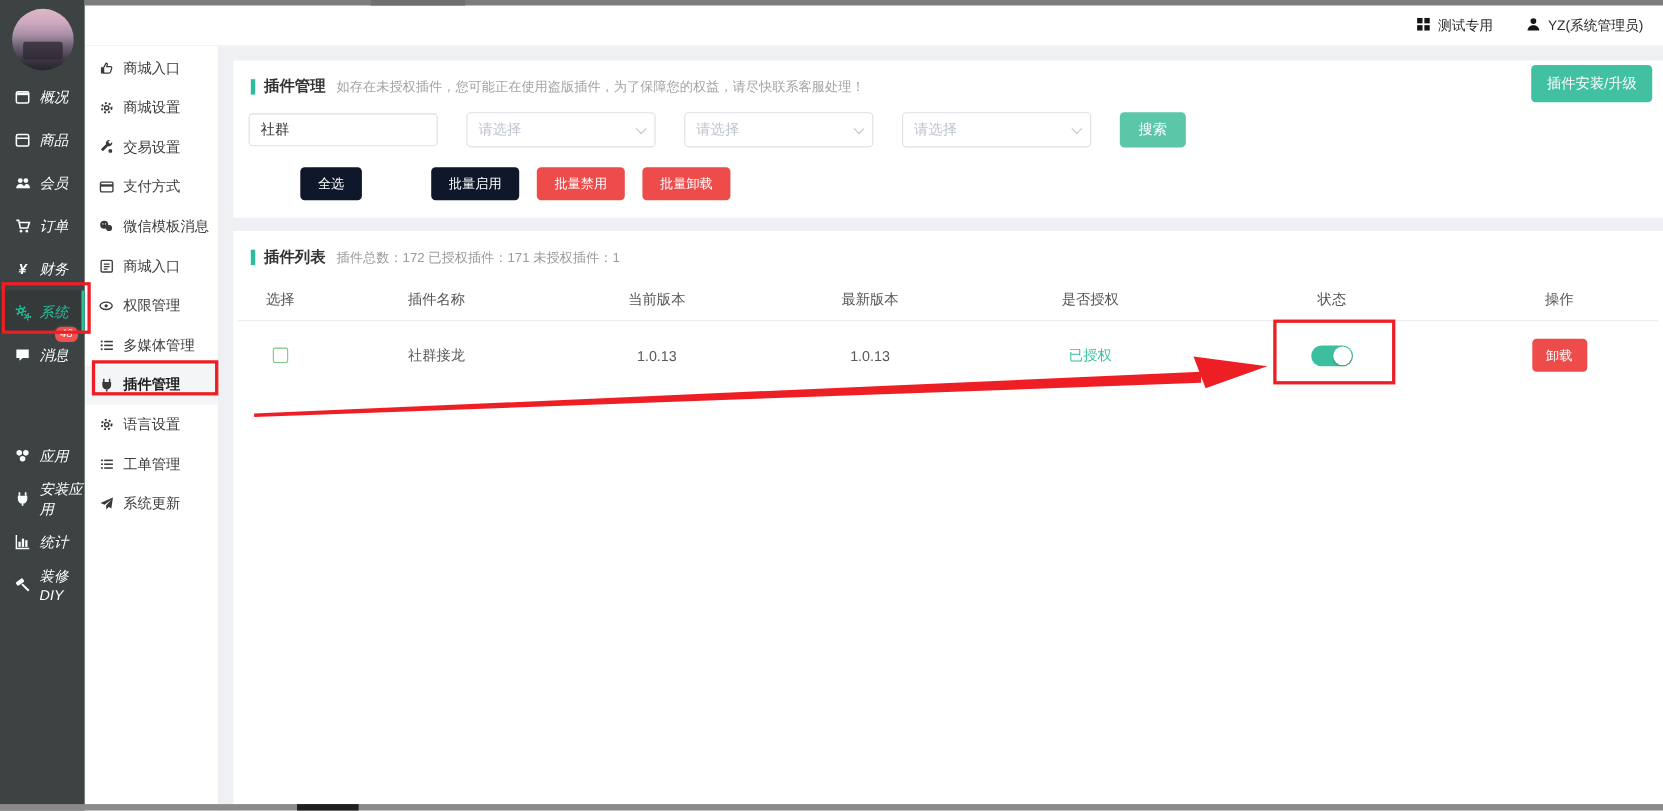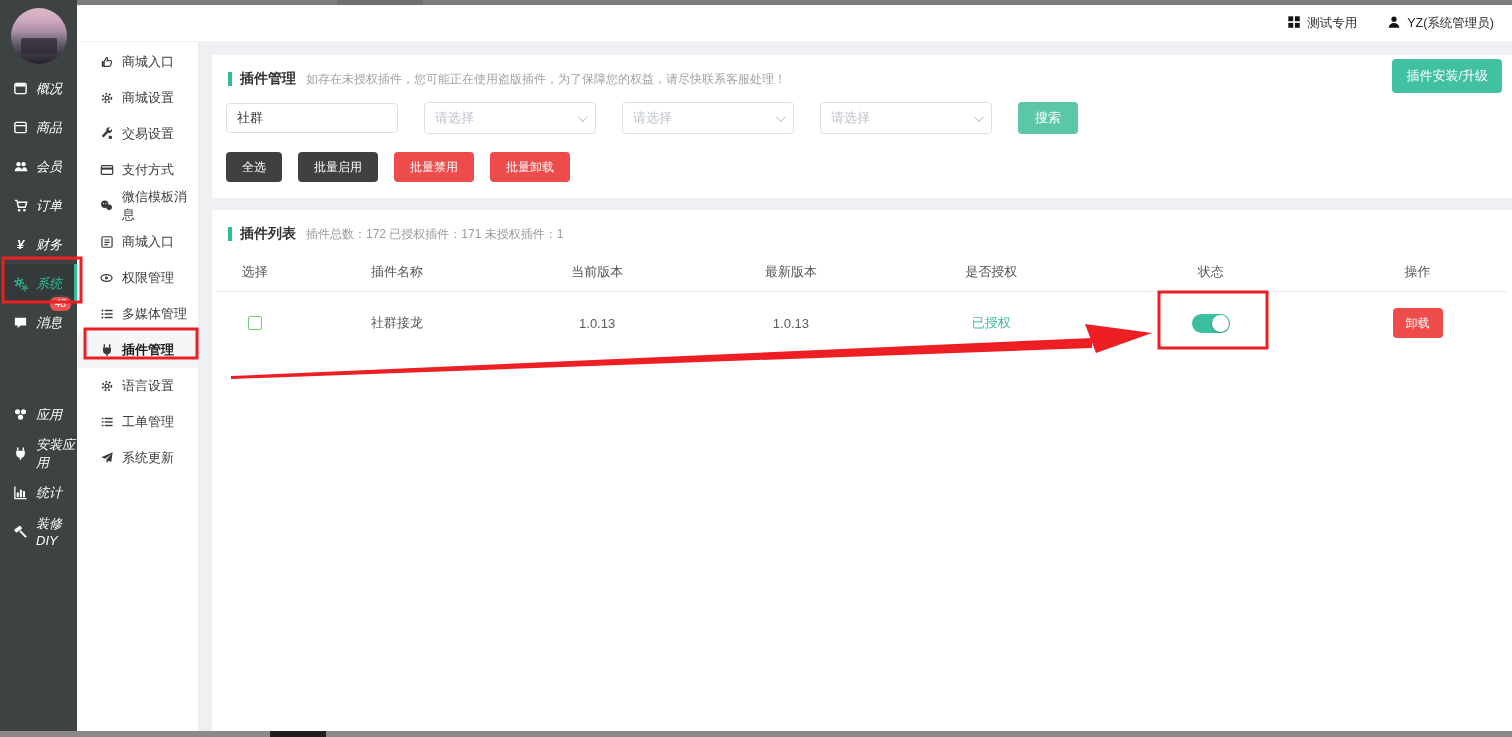--- a/index.html
+++ b/index.html
@@ -34,21 +34,21 @@
 
   
   .right-col { flex:1; display:flex; flex-direction:column; min-width:0; }
   .topbar { height:42px; background:#fff; display:flex; align-items:center; justify-content:flex-end;
     gap:30px; padding:5px 18px 0; border-bottom:1px solid #f2f2f2; flex:0 0 42px; }
   .tb-item { display:flex; align-items:center; gap:6px; font-size:12.5px; color:#2b2b2b; cursor:pointer; }
   .body-row { flex:1; display:flex; min-height:0; }
 
   
   .ssidebar { width:122px; flex:0 0 122px; background:#fff; border-right:1px solid #ededed; padding-top:2px; }
-  .s-item { height:36px; display:flex; align-items:center; gap:8px; padding-left:22px;
+  .s-item { height:36px; display:flex; align-items:center; gap:8px; padding-left:12px;
     font-size:13px; color:#3c3c3c; cursor:pointer; }
   .s-item.active { background:#f4f5f6; color:#1d1d1d; font-weight:bold; }
   .sico { width:15px; height:15px; display:flex; align-items:center; justify-content:center; flex:0 0 15px; color:#3a3a3a; }
   .sico svg { display:block; }
 
   
   .main { flex:1; background:#eef0f4; padding:13px 0 0 13px; display:flex; flex-direction:column; min-width:0; }
   .card { background:#fff; }
   .card1 { position:relative; }
   .sec-head { display:flex; align-items:center; padding:15px 16px 9px 16px; position:relative; }
@@ -65,21 +65,21 @@
     display:flex; align-items:center; justify-content:space-between; color:#bfc4cc; font-size:13px;
     background:#fff; cursor:pointer; }
   .chev { width:7px; height:7px; border-right:1.4px solid #c0c4cc; border-bottom:1.4px solid #c0c4cc;
     transform:rotate(45deg) translateY(-2px); }
   .search-btn { height:32px; padding:0 17px; background:#5bc6a8; color:#fff; border:none;
     border-radius:4px; font-size:13px; cursor:pointer; font-family:inherit; }
 
   .action-row { display:flex; align-items:center; gap:16px; padding:8px 16px 16px 14px; }
   .btn { height:30px; padding:0 16px; border:none; border-radius:4px; color:#fff; font-size:12px;
     cursor:pointer; font-family:inherit; }
-  .btn.green { background:#404040; }
+  .btn.green { background:#0f172a;margin-left:47px; }
   .btn.red { background:#ee4b4b; }
 
   .card2 { margin-top:12px; flex:1; }
   .stats { font-size:12px; color:#9b9b9b; margin-left:10px; }
 
   .table { padding:0 4px; }
   .tr { display:grid; grid-template-columns:6% 16% 15% 15% 16% 18% 14%; align-items:center; }
   .tr.head { height:40px; border-bottom:1px solid #ececec; }
   .tr.head .td { font-size:13px; color:#555; font-weight:500; }
   .tr.data { height:62px; }

